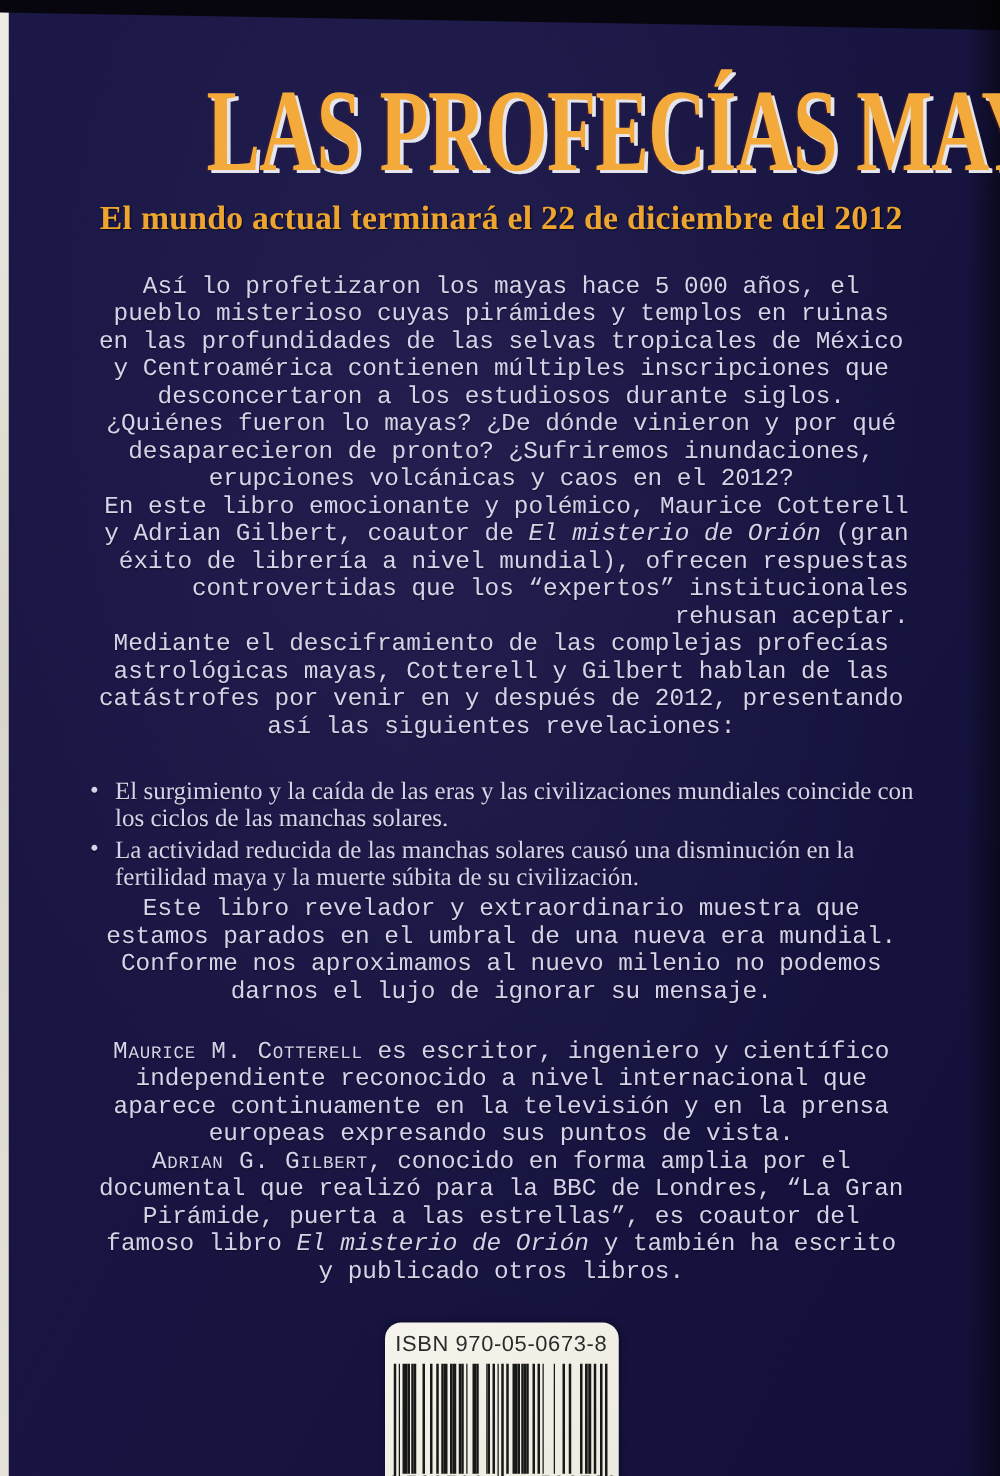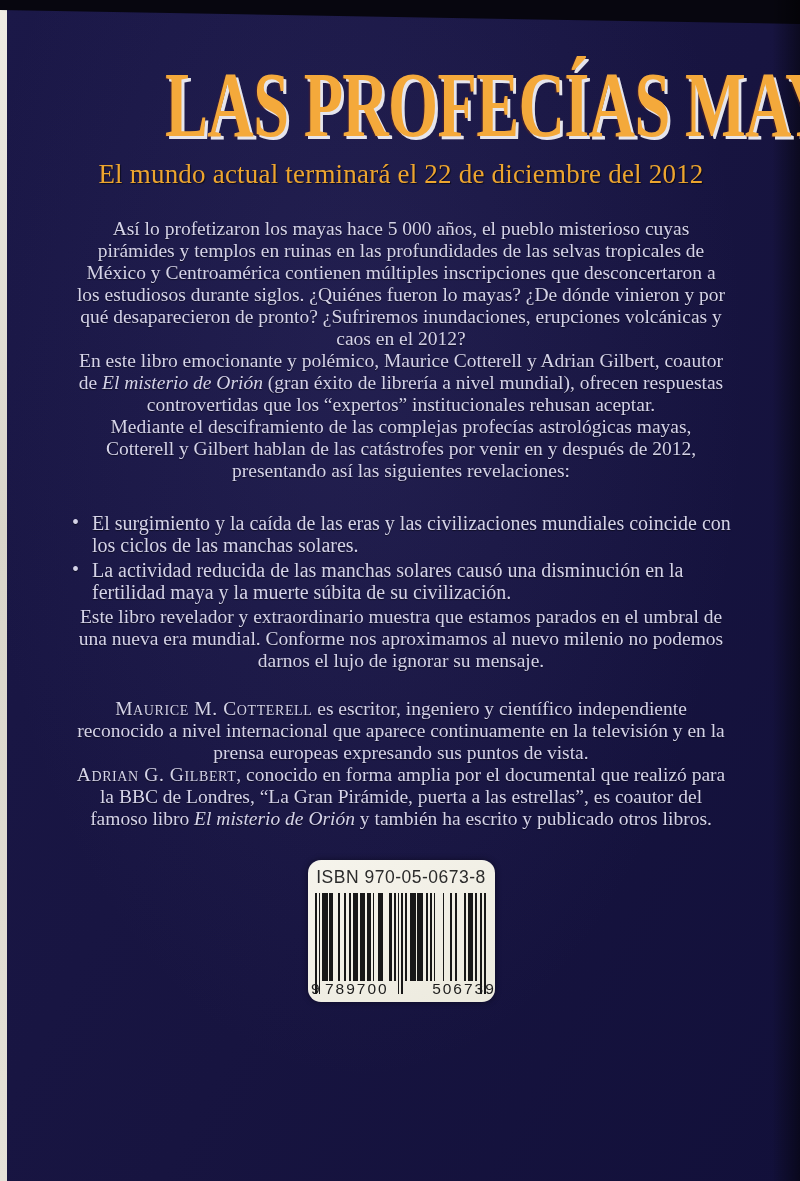--- a/index.html
+++ b/index.html
@@ -45,38 +45,39 @@
     line-height:1.0;
     letter-spacing:-1px;
     white-space:nowrap;
     color:#f4a93b;
     transform:scaleX(0.70) scaleY(1.02);
     transform-origin:50% 50%;
     text-shadow:4px 3px 0 rgba(240,240,246,0.95), -2px 1px 0 rgba(110,40,25,0.35);
     margin-top:8px;
   }
   .subtitle {
-    font-weight:normal;
+    font-weight:bold;
     font-size:27px;
     color:#eda52f;
     margin-top:9px;
     text-shadow:1px 1px 1px rgba(0,0,0,0.6);
     letter-spacing:0.2px;
   }
   .body-text {
     color:#d5d3e8;
     font-size:19.5px;
     line-height:22px;
     text-align:center;
     max-width:652px;
     margin-left:auto; margin-right:auto;
     text-shadow:0 1px 1px rgba(0,0,0,0.5);
+    font-family:Liberation Mono, monospace;
   }
   .p-intro   { margin-top:28px; }
-  .p-orion   { margin-top:0; }
+  .p-orion   { margin-top:0;text-align:right; }
   .p-revel   { margin-top:0; }
   .p-umbral  { }
   .bullets {
     list-style:none;
     margin:30px auto 0;
     max-width:676px;
     text-align:left;
   }
   .bullets li {
     position:relative;

